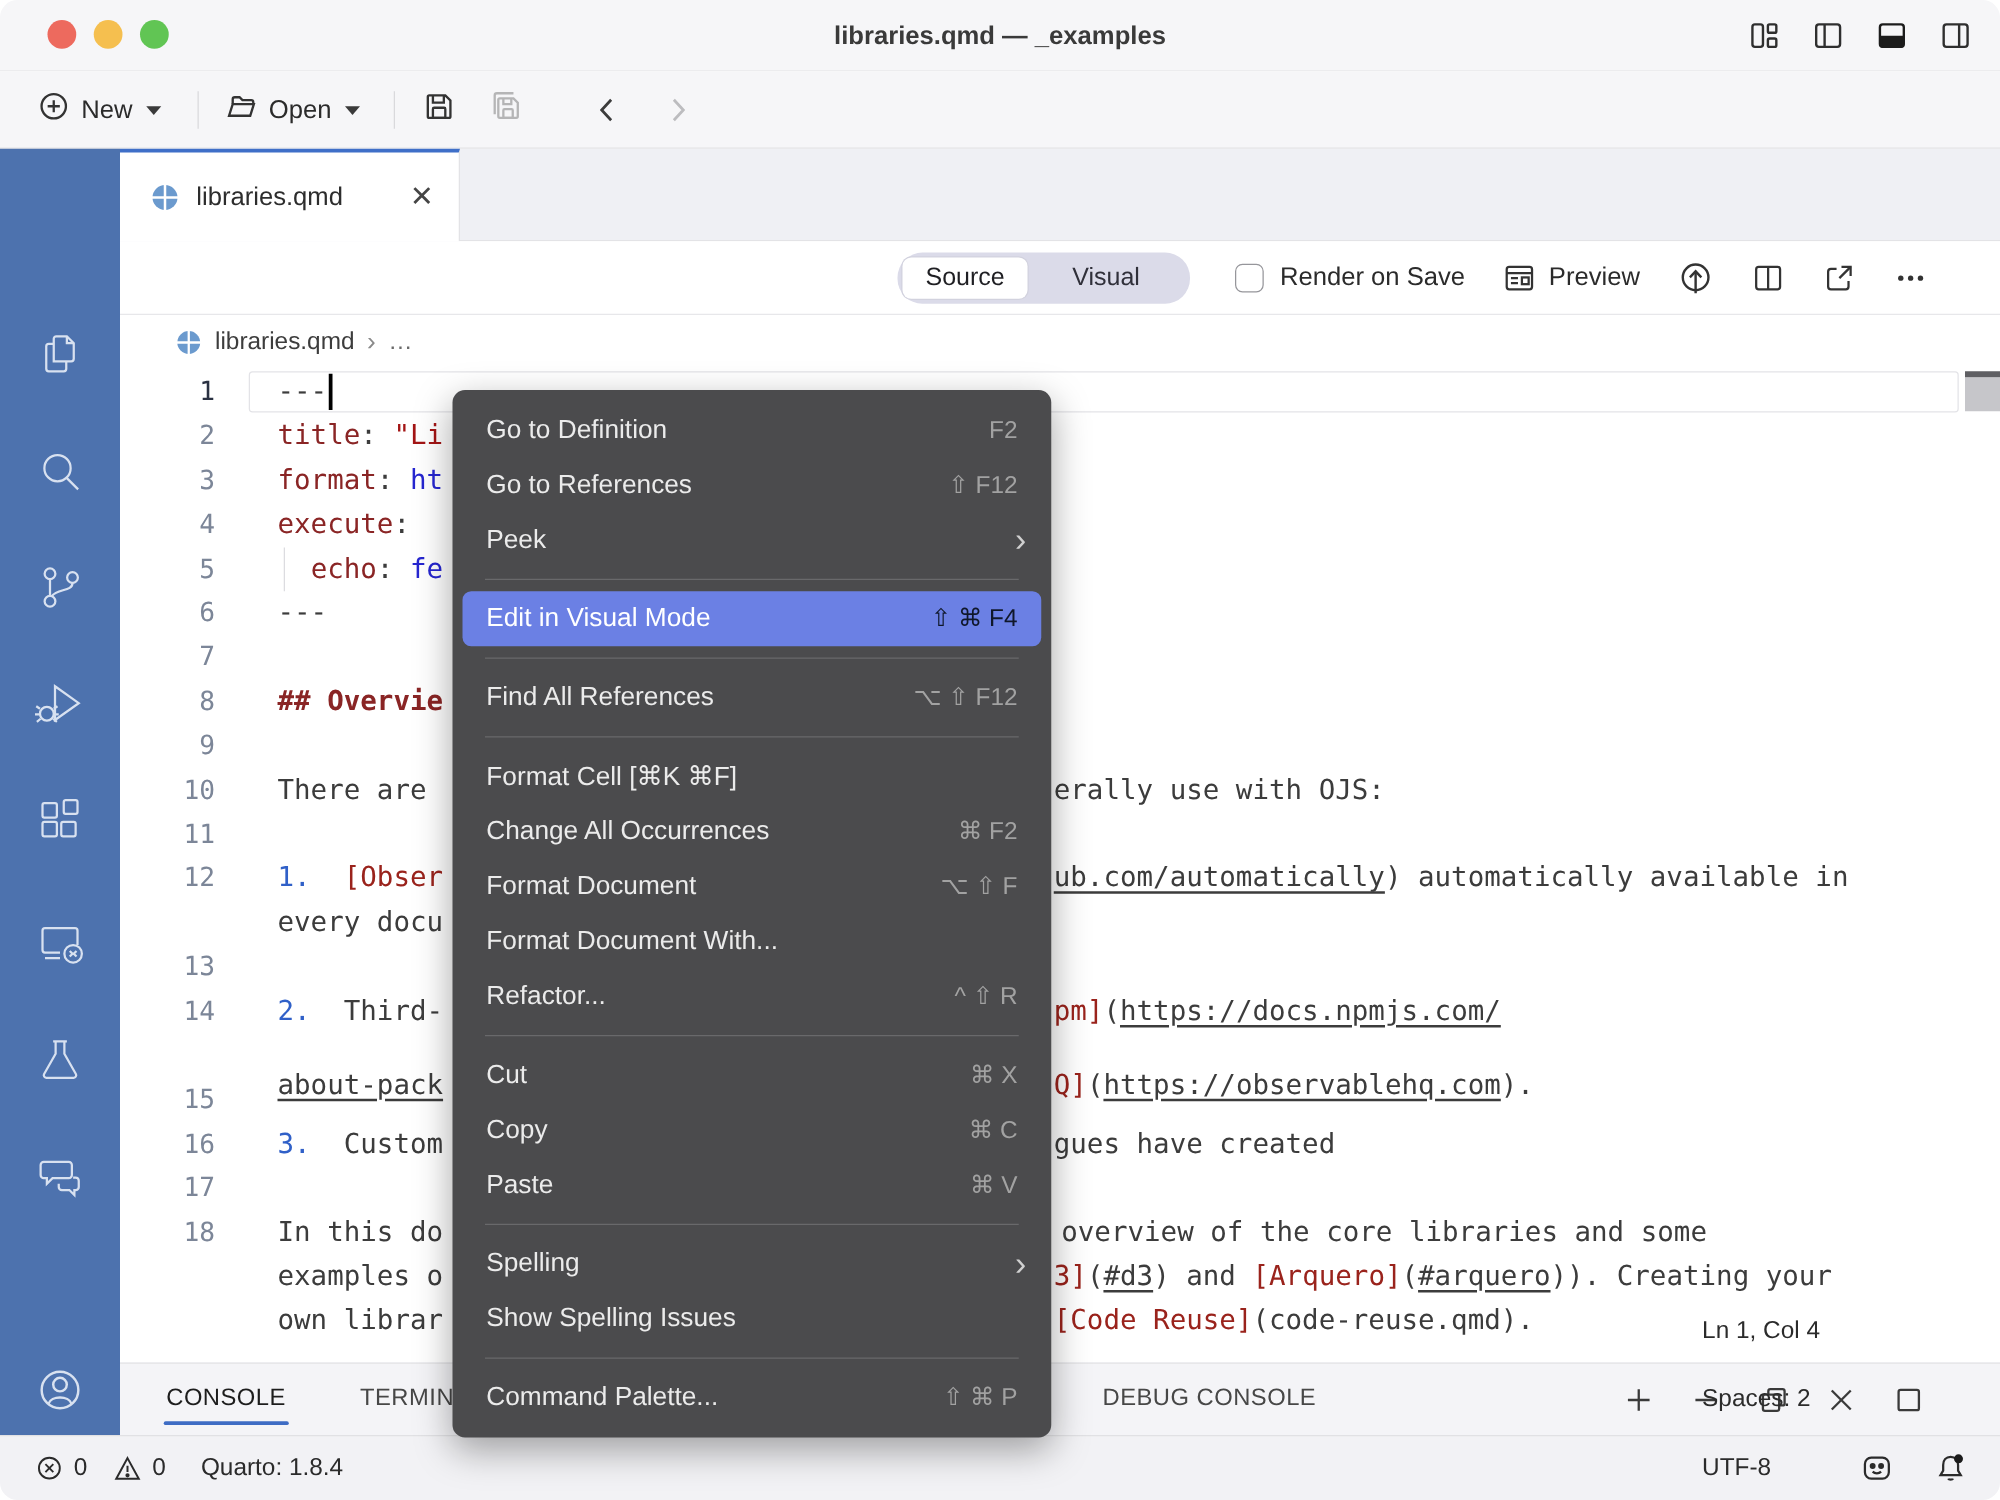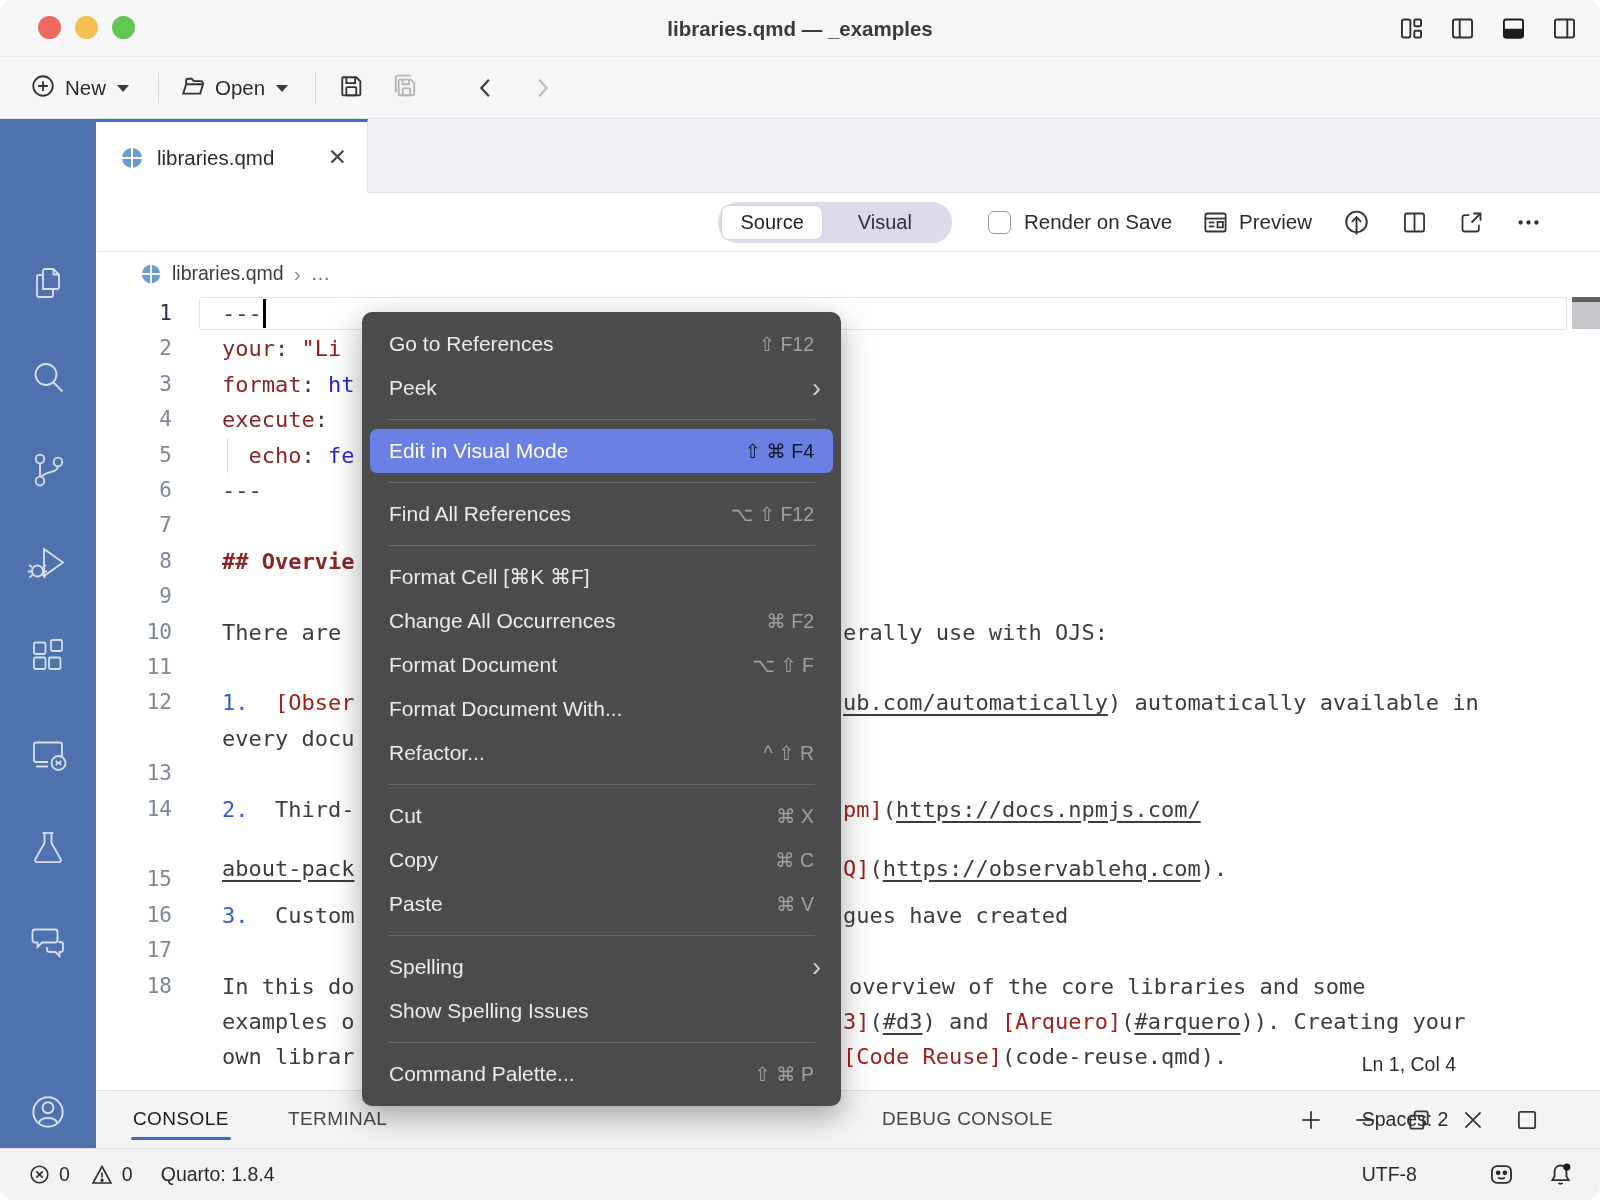--- a/index.html
+++ b/index.html
@@ -352,21 +352,21 @@
         <line x1="1" y1="12" x2="23" y2="12" stroke="#fff" stroke-width="2"></line>
     </svg>
     <span>libraries.qmd</span>
     <span class="sep">›</span>
     <span class="dots">…</span>
   </div>
 
   <div class="codearea">
     <div id="code-rows">
         <div class="code-row" style="top: 1px;"><div class="curline"></div><div class="cursor"></div><span class="lnum active">1</span><span class="seg-abs" style="left: 126px;"><span class="tk-p">---</span></span></div>
-        <div class="code-row" style="top: 36.4px;"><span class="lnum">2</span><span class="seg-abs" style="left: 126px;"><span class="tk-k">your</span><span class="tk-p">: </span><span class="tk-s">"Li</span></span></div>
+        <div class="code-row" style="top: 36.4px;"><span class="lnum">2</span><span class="seg-abs" style="left: 126px;"><span class="tk-k">title</span><span class="tk-p">: </span><span class="tk-s">"Li</span></span></div>
         <div class="code-row" style="top: 71.8px;"><span class="lnum">3</span><span class="seg-abs" style="left: 126px;"><span class="tk-k">format</span><span class="tk-p">: </span><span class="tk-v">ht</span></span></div>
         <div class="code-row" style="top: 107.2px;"><span class="lnum">4</span><span class="seg-abs" style="left: 126px;"><span class="tk-k">execute</span><span class="tk-p">:</span></span></div>
         <div class="code-row" style="top: 142.6px;"><div class="indent-guide"></div><span class="lnum">5</span><span class="seg-abs" style="left: 126px;"><span class="tk-p">  </span><span class="tk-k">echo</span><span class="tk-p">: </span><span class="tk-v">fe</span></span></div>
         <div class="code-row" style="top: 178px;"><span class="lnum">6</span><span class="seg-abs" style="left: 126px;"><span class="tk-p">---</span></span></div>
         <div class="code-row" style="top: 213.4px;"><span class="lnum">7</span></div>
         <div class="code-row" style="top: 248.8px;"><span class="lnum">8</span><span class="seg-abs" style="left: 126px;"><span class="tk-h">## Overvie</span></span></div>
         <div class="code-row" style="top: 284.2px;"><span class="lnum">9</span></div>
         <div class="code-row" style="top: 319.6px;"><span class="lnum">10</span><span class="seg-abs" style="left: 126px;"><span class="tk-p">There are </span></span><span class="seg-abs" style="left: 747px;"><span class="tk-p">erally use with OJS:</span></span></div>
         <div class="code-row" style="top: 355px;"><span class="lnum">11</span></div>
         <div class="code-row" style="top: 390.4px;"><span class="lnum">12</span><span class="seg-abs" style="left: 126px;"><span class="tk-n">1.</span><span class="tk-p">  </span><span class="tk-l">[Obser</span></span><span class="seg-abs" style="left: 747px;"><span class="tk-u">ub.com/automatically</span><span class="tk-p">) automatically available in</span></span></div>
@@ -462,20 +462,24 @@
           <path d="M12 4 c-3.2 0-5.3 2.3-5.3 5.8 v4 L4.8 17 h14.4 l-1.9-3.2 v-4 C17.3 6.3 15.2 4 12 4 z"></path>
             <path d="M10.3 19.5 c.4 1 3 1 3.4 0"></path>
             <circle cx="17.6" cy="5.4" r="3.2" fill="#1b1b1b" stroke="none"></circle>
         </svg>
         </span>
     </div>
   </div>
 
   <div class="ctx-menu" id="context-menu">
       <div class="menu-item">
+        <span class="mlabel">Go to Definition</span>
+        <span class="mshort">F2</span>
+      </div>
+      <div class="menu-item">
         <span class="mlabel">Go to References</span>
         <span class="mshort">⇧ F12</span>
       </div>
       <div class="menu-item">
         <span class="mlabel">Peek</span>
         <span class="marrow">›</span>
       </div>
       <div class="menu-div"></div>
       <div class="menu-item hl">
         <span class="mlabel">Edit in Visual Mode</span>

